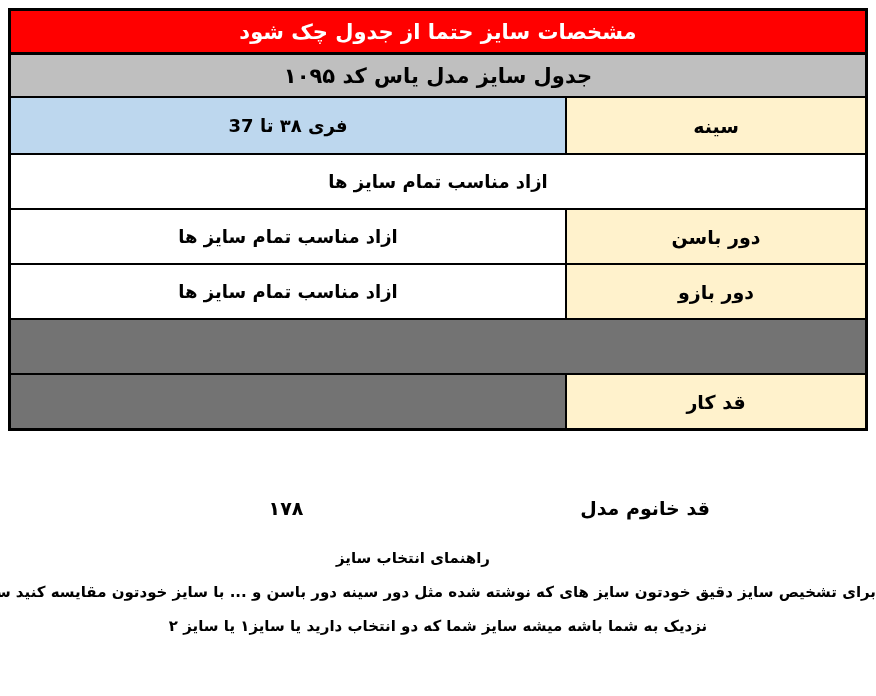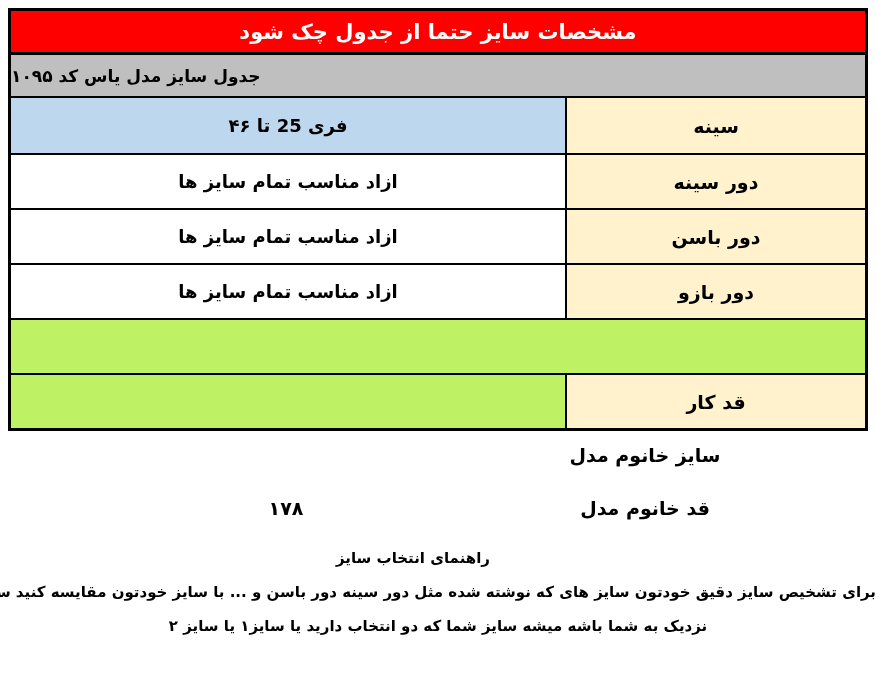--- a/index.html
+++ b/index.html
@@ -2,27 +2,27 @@
 <html lang="fa" dir="rtl" style="--warning-bg: #ff0000; --title-bg: #bfbfbf; --label-bg: #fff2cc; --size-value-bg: #bdd7ee; --border: #000000;"><head>
 <meta charset="utf-8">
 <style>
   * { margin:0; padding:0; box-sizing:border-box; }
   html,body { width:876px; height:696px; background:#ffffff; overflow:hidden;
               font-family:"DejaVu Sans", sans-serif; }
   .sheet { position:relative; width:876px; height:696px; background:#fff; direction:rtl; }
 
   
   .size-table { position:absolute; top:8px; right:8px; width:860px;
-                border:3px solid var(--border,#000); background:#bef264; }
+                border:3px solid var(--border,#000); background:#737373; }
   .warning-bar { height:44px; background:var(--warning-bg,#ff0000); border-bottom:3px solid var(--border,#000);
                  display:flex; align-items:center; justify-content:center;
                  color:#ffffff; font-weight:bold; font-size:21px; }
   .title-bar { height:43px; background:var(--title-bg,#bfbfbf); border-bottom:2px solid var(--border,#000);
-               display:flex; align-items:center; justify-content:flex-end;
-               color:#000; font-weight:bold; font-size:17px; }
+               display:flex; align-items:center; justify-content:center;
+               color:#000; font-weight:bold; font-size:21px; }
   .t-row { display:flex; height:55px; }
   .t-row + .t-row { border-top:2px solid var(--border,#000); }
   .cell { display:flex; align-items:center; justify-content:center; font-weight:bold; color:#000; }
   .cell-label { width:300px; flex:0 0 300px; background:var(--label-bg,#fff2cc);
                 border-left:2px solid var(--border,#000); font-size:19px; }
   .cell-value { flex:1; background:#ffffff; font-size:18px; }
   .cell-value.highlight { background:var(--size-value-bg,#bdd7ee); }
 
   
   .model-label, .model-value { position:absolute; font-weight:bold; font-size:19px;
@@ -50,28 +50,25 @@
     </div>
     <div class="title-bar">
       <span>جدول سایز مدل یاس کد ۱۰۹۵</span>
     </div>
 
     <div class="t-row">
       <div class="cell cell-label">
         <span>سینه</span>
       </div>
       <div class="cell cell-value highlight">
-        <span>فری 25 تا ۴۶</span>
+        <span>فری ۳۸ تا 37</span>
       </div>
     </div>
 
     <div class="t-row">
-      <div class="cell cell-label">
-        <span>دور سینه</span>
-      </div>
       <div class="cell cell-value">
         <span>ازاد مناسب تمام سایز ها</span>
       </div>
     </div>
 
     <div class="t-row">
       <div class="cell cell-label">
         <span>دور باسن</span>
       </div>
       <div class="cell cell-value">
@@ -91,21 +88,20 @@
     <div class="t-row">
     </div>
 
     <div class="t-row">
       <div class="cell cell-label">
         <span>قد کار</span>
       </div>
     </div>
   </div>
 
-  <span class="model-label ml1">سایز خانوم مدل</span>
   <span class="model-label ml2">قد خانوم مدل</span>
   <span class="model-value mv2">۱۷۸</span>
 
   <div class="guide-line g1">راهنمای انتخاب سایز</div>
   <div class="guide-line g2">برای تشخیص سایز دقیق خودتون سایز های که نوشته شده مثل دور سینه دور باسن و ... با سایز خودتون مقایسه کنید سایزی که</div>
   <div class="guide-line g3">نزدیک به شما باشه میشه سایز شما که دو انتخاب دارید یا سایز۱ یا سایز ۲</div>
 
 </div>
 
 </body></html>

